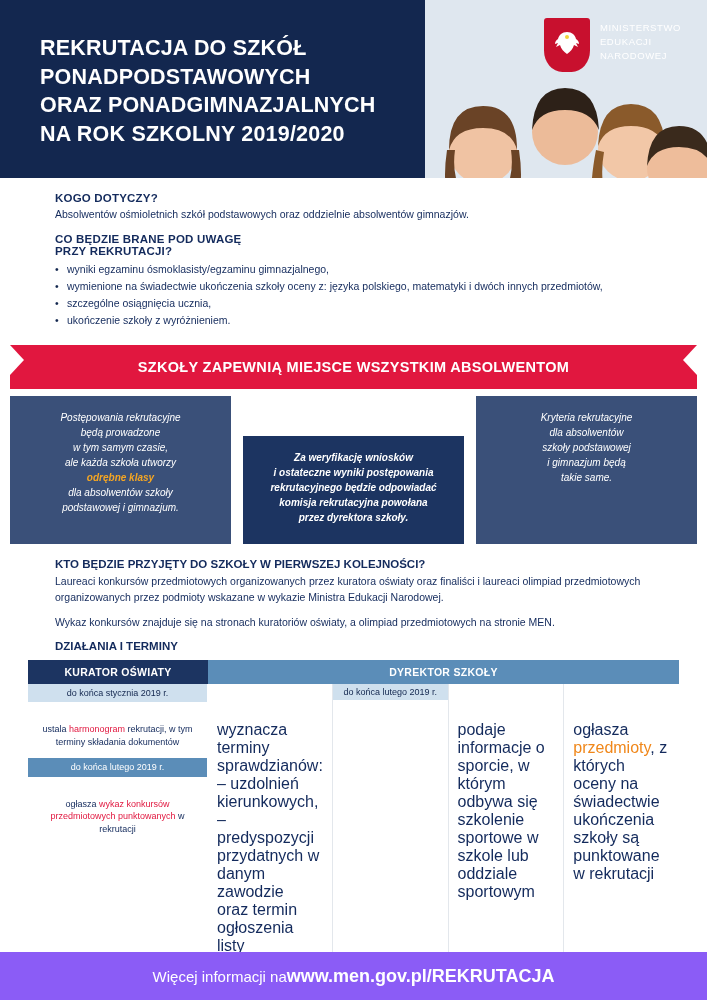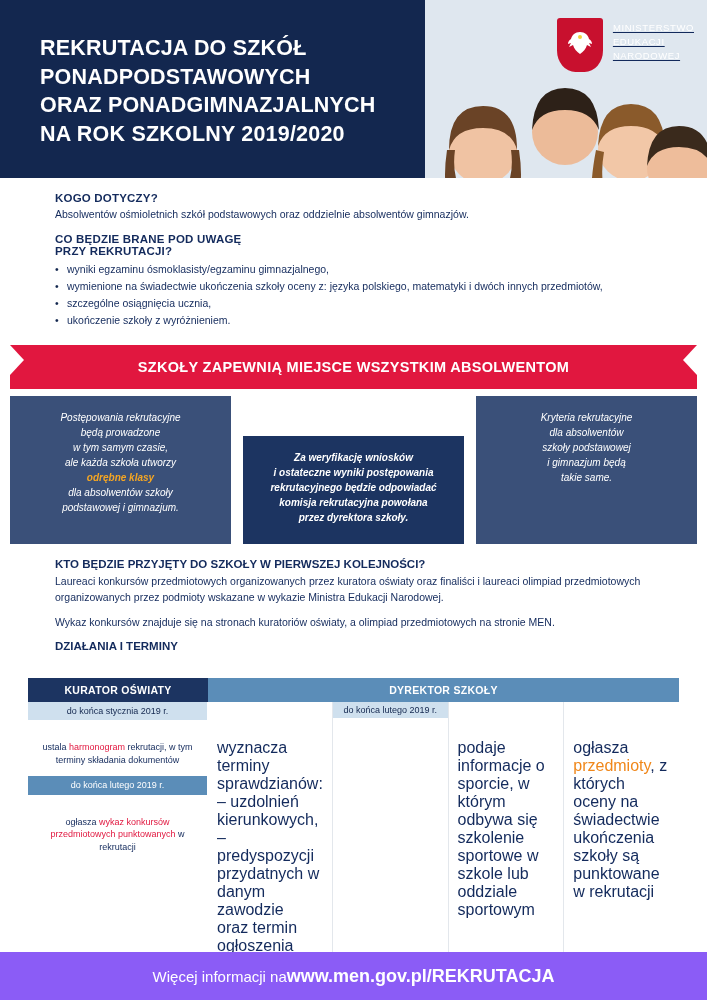--- a/index.html
+++ b/index.html
@@ -19,22 +19,22 @@
     height:178px;
     background:#13274f;
     overflow:hidden;
   }
   .hdr-photo {
     position:absolute; left:425px; top:0; width:282px; height:340px;
     overflow:hidden;
   }
 
   .ministry {
-    position:absolute; right:13px; top:18px;
-    display:flex; align-items:flex-start; gap:10px; z-index:6;text-decoration:underline;
+    position:absolute; right:26px; top:18px;
+    display:flex; align-items:flex-start; gap:10px; z-index:6;
   }
   .eagle {
     width:46px; height:54px; background:#c8102e;
     border-radius:3px 3px 40% 40%;
     display:flex; align-items:center; justify-content:center;
   }
   .eagle svg { display:block; }
   .ministry-text {
     color:#ffffff; font-size:9.5px; line-height:1.45; letter-spacing:.6px;
     padding-top:3px;
@@ -96,21 +96,21 @@
 
   
   .prio { padding:14px 48px 0 55px; }
   .prio h3 { margin:0 0 4px 0; font-size:11.5px; font-weight:bold; }
   .prio p { margin:0 0 9px 0; font-size:10.5px; line-height:1.52; }
   .prio h4 { margin:8px 0 0 0; font-size:11.5px; font-weight:bold; }
 
   
   .tbl { margin:8px 28px 0 28px; }
   .tbl-head { display:flex; }
-  .th { color:#fff; font-weight:bold; font-size:10.5px; padding:6px 0; text-align:center; letter-spacing:.3px;margin-top:18px; }
+  .th { color:#fff; font-weight:bold; font-size:10.5px; padding:6px 0; text-align:center; letter-spacing:.3px; }
   .th.kurator { width:180px; background:#1c3461; }
   .th.dyrektor { flex:1; background:#5b8db8; }
   .tbl-body { display:flex; border-bottom:1px solid #d9dde3; }
   .col { padding:0; font-size:9px; line-height:1.42; text-align:center; }
   .col.kurator { width:180px; border-right:1px solid #ffffff; background:#fff; }
   .date-band {
     background:#cfe0ee; color:#13274f; font-size:9px; padding:3px 0; text-align:center;
   }
   .date-band.blue { background:#5b8db8; color:#ffffff; }
   .cell-txt { padding:21px 9px 9px 9px; }

